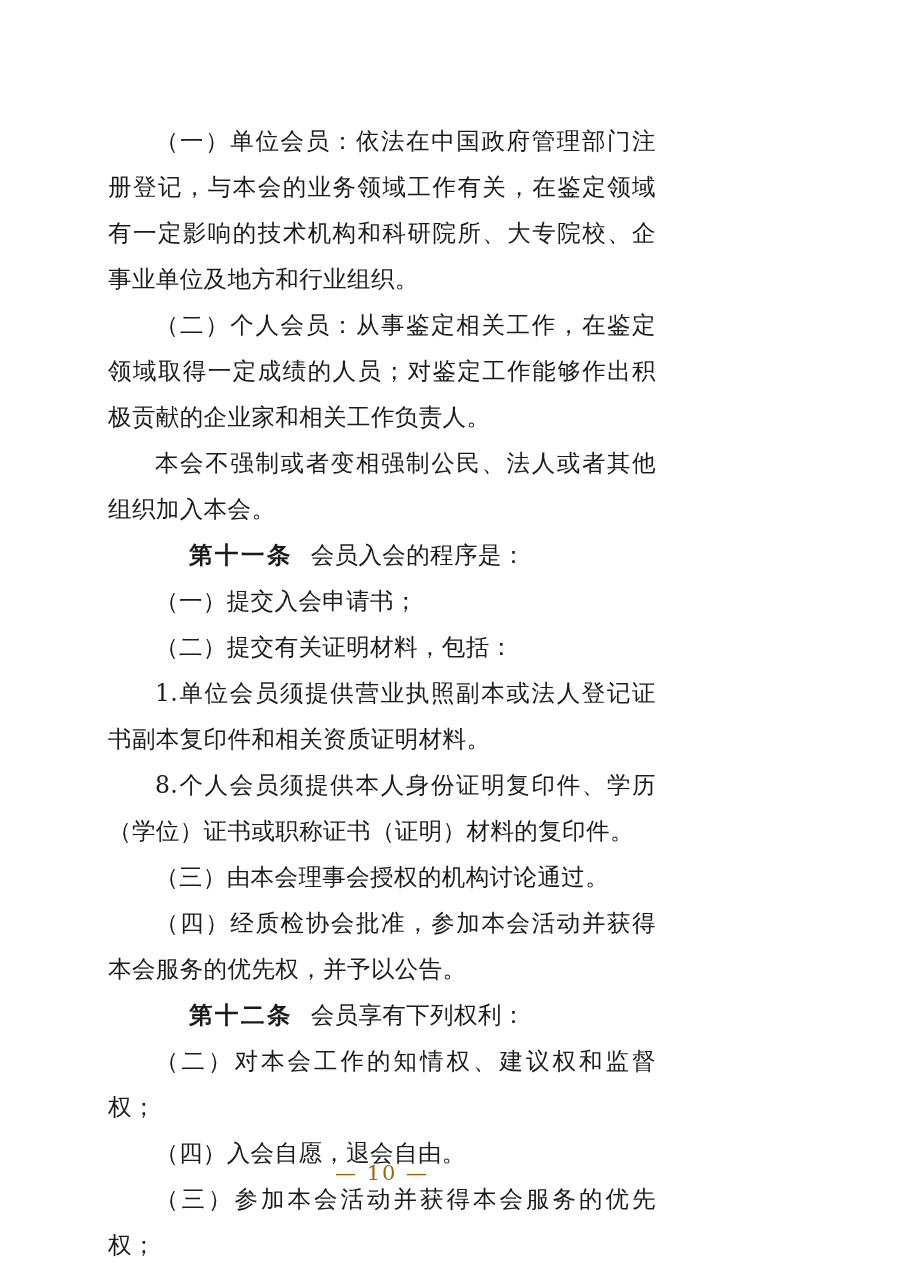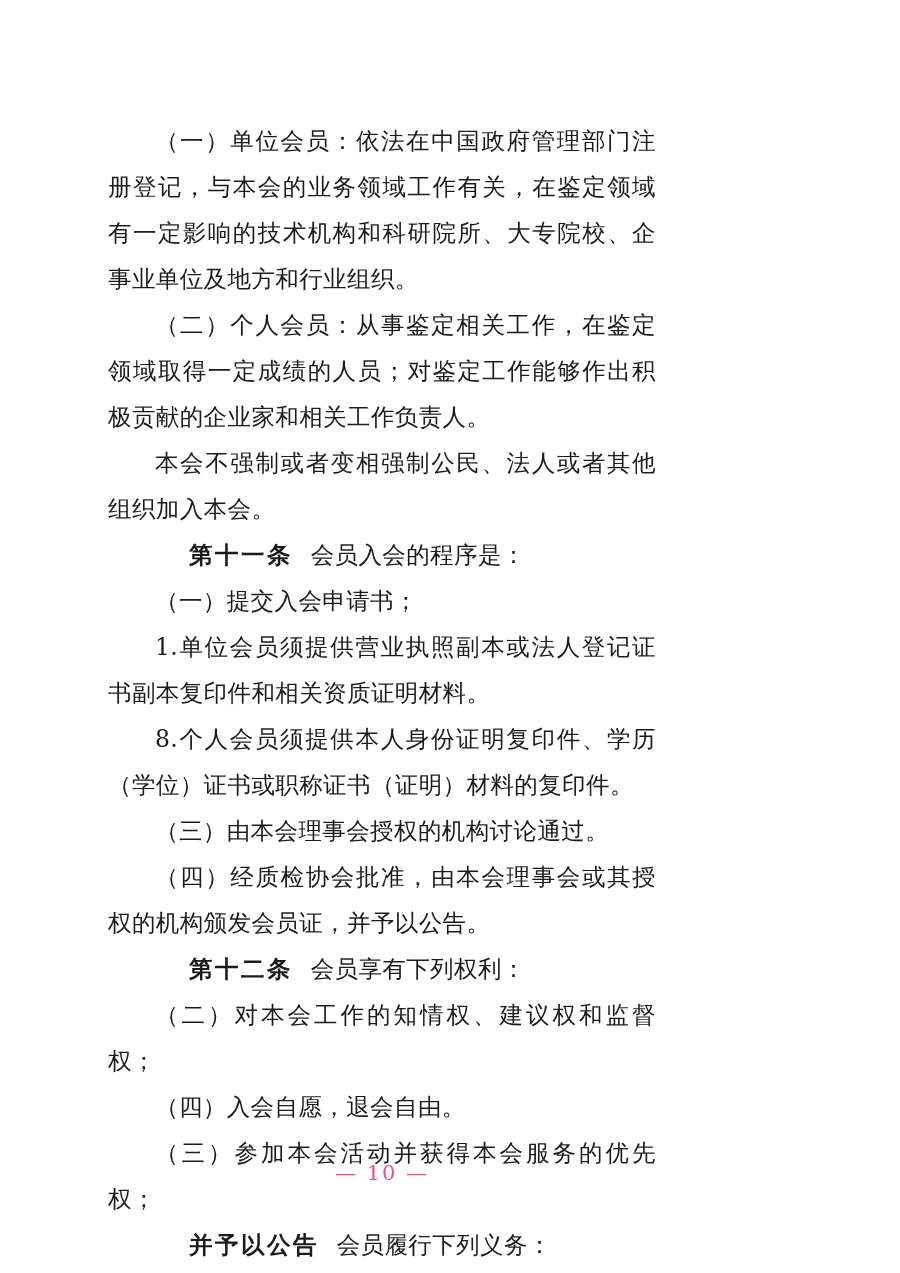--- a/index.html
+++ b/index.html
@@ -43,48 +43,49 @@
     width: 0.75em;
   }
   .footer {
     position: absolute;
     left: 0;
     right: 0;
     bottom: 88px;
     text-align: center;
     font-size: 21px;
     letter-spacing: 2px;
-    color: #ec4899;
+    color: #a16207;
     margin-top: 20px;
   }
 </style>
 </head>
 <body>
 
 <div class="page">
   <div class="doc-body">
 
     <p class="para">（一）单位会员：依法在中国政府管理部门注册登记，与本会的业务领域工作有关，在鉴定领域有一定影响的技术机构和科研院所、大专院校、企事业单位及地方和行业组织。</p>
 
     <p class="para">（二）个人会员：从事鉴定相关工作，在鉴定领域取得一定成绩的人员；对鉴定工作能够作出积极贡献的企业家和相关工作负责人。</p>
 
     <p class="para">本会不强制或者变相强制公民、法人或者其他组织加入本会。</p>
 
     <p class="para"><span class="clause-title">第十一条</span><span class="clause-gap"></span><span>会员入会的程序是：</span></p>
 
     <p class="para">（一）提交入会申请书；</p>
 
+    <p class="para">（二）提交有关证明材料，包括：</p>
 
     <p class="para">1.单位会员须提供营业执照副本或法人登记证书副本复印件和相关资质证明材料。</p>
 
     <p class="para">8.个人会员须提供本人身份证明复印件、学历（学位）证书或职称证书（证明）材料的复印件。</p>
 
     <p class="para">（三）由本会理事会授权的机构讨论通过。</p>
 
-    <p class="para">（四）经质检协会批准，由本会理事会或其授权的机构颁发会员证，并予以公告。</p>
+    <p class="para">（四）经质检协会批准，参加本会活动并获得本会服务的优先权，并予以公告。</p>
 
     <p class="para"><span class="clause-title">第十二条</span><span class="clause-gap"></span><span>会员享有下列权利：</span></p>
 
 
     <p class="para">（二）对本会工作的知情权、建议权和监督权；</p>
 
     <p class="para">（四）入会自愿，退会自由。</p>
 
     <p class="para">（三）参加本会活动并获得本会服务的优先权；</p>
 

